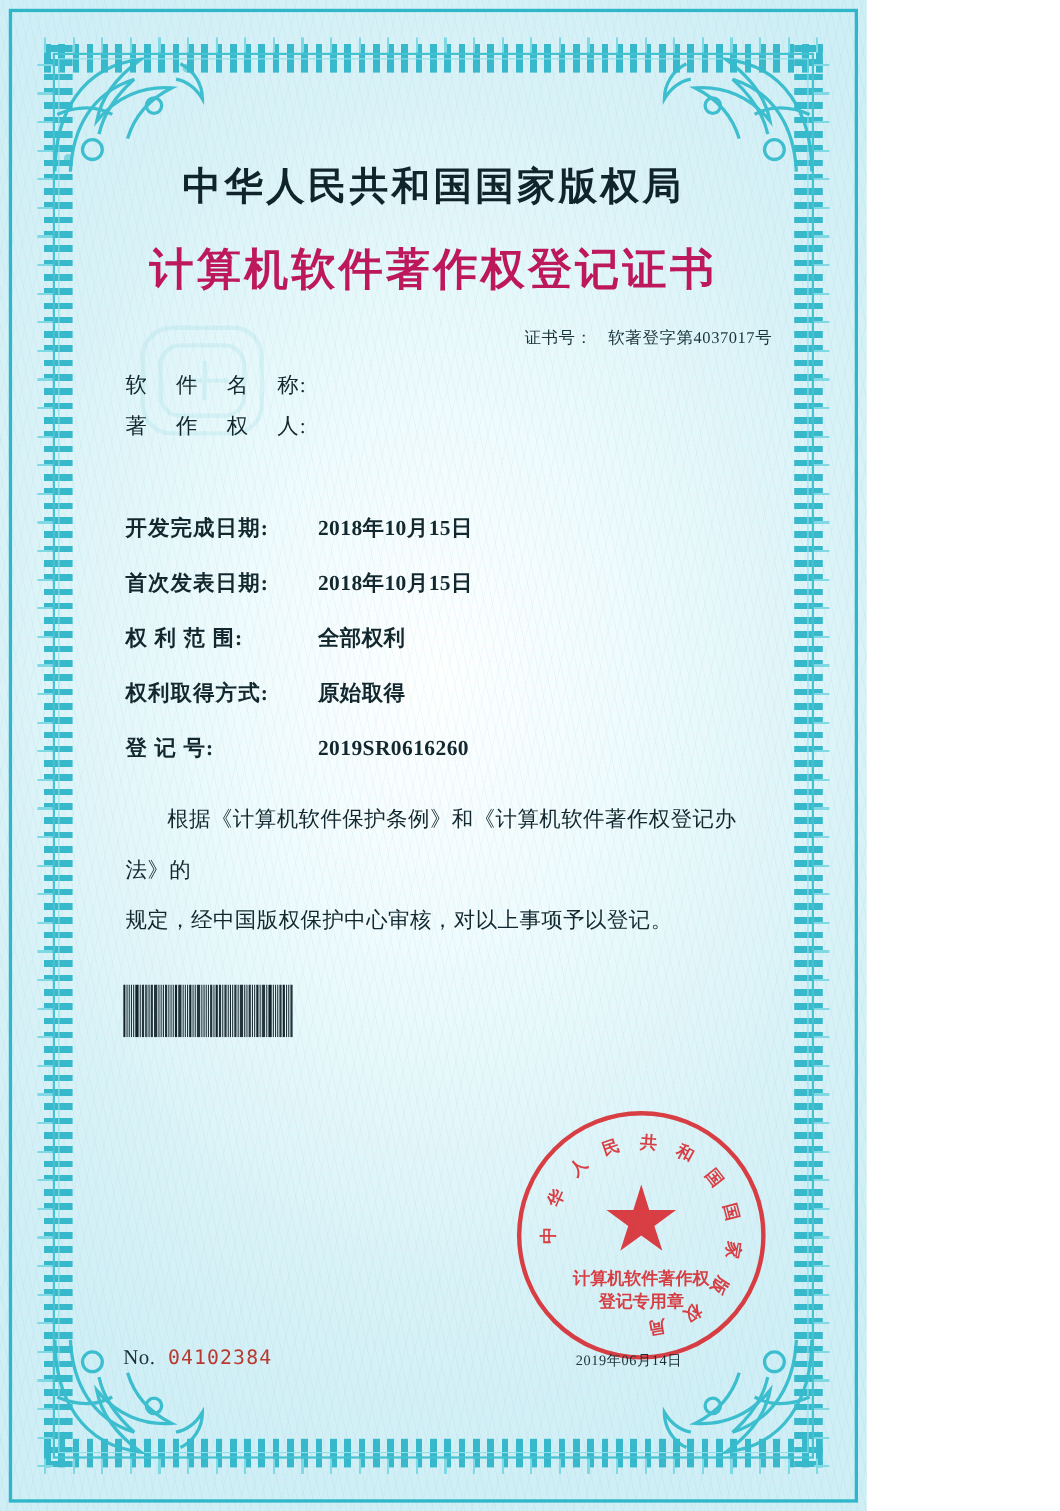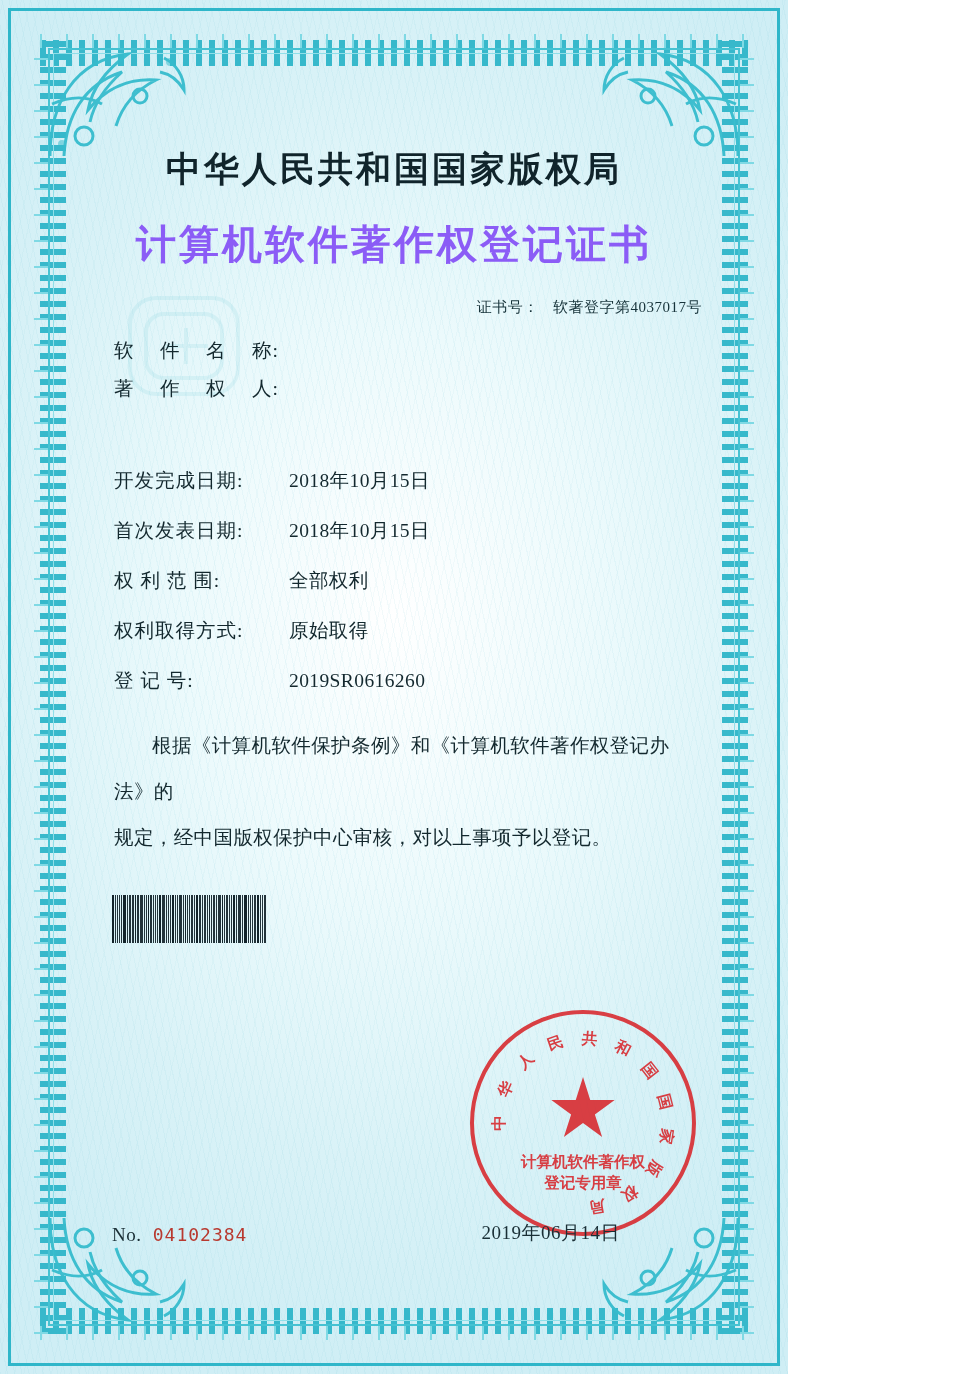--- a/index.html
+++ b/index.html
@@ -113,21 +113,21 @@
     letter-spacing: 3px;
     color: #10242b;
     margin-top: 76px;
     font-family: "DejaVu Serif", "Liberation Serif", serif;
   }
   .title-sub {
     text-align: center;
     font-size: 40px;
     font-weight: bold;
     letter-spacing: 3px;
-    color: #8b5cf6;
+    color: #be185d;
     margin-top: 24px;
     font-family: "DejaVu Serif", "Liberation Serif", serif;
   }
 
   .cert-no {
     text-align: right;
     font-size: 15px;
     color: #17333a;
     margin-top: 26px;
     padding-right: 16px;
@@ -167,21 +167,21 @@
   .field-value .sub-line {
     display: block;
     line-height: 30px;
   }
   .mono-ish {
     font-family: "Liberation Serif", "DejaVu Serif", serif;
   }
 
   .gap-1 { height: 28px; }
 
-  .fields-2 { margin-top: 26px; padding-left: 44px; }
+  .fields-2 { margin-top: 26px; padding-left: 44px; font-weight: bold; }
   .fields-2 .field-row { margin-bottom: 18px; }
   .fields-2 .field-label { width: 175px; flex: 0 0 175px; }
 
   .statement {
     margin-top: 26px;
     padding-left: 44px;
     padding-right: 40px;
     font-size: 19.5px;
     line-height: 46px;
     color: #13282e;
@@ -266,21 +266,21 @@
     color: #b8392f;
     font-family: "DejaVu Sans Mono", "Liberation Mono", monospace;
     font-size: 18px;
     letter-spacing: 1px;
     margin-left: 6px;
   }
   .footer-date {
     position: absolute;
     right: 168px;
     bottom: 128px;
-    font-size: 19px;
+    font-size: 13px;
     color: #1a2f36;
     letter-spacing: .5px;
   }
 </style>
 </head>
 <body>
 
 <div class="certificate">
 
   <div class="bg-wash"></div>

